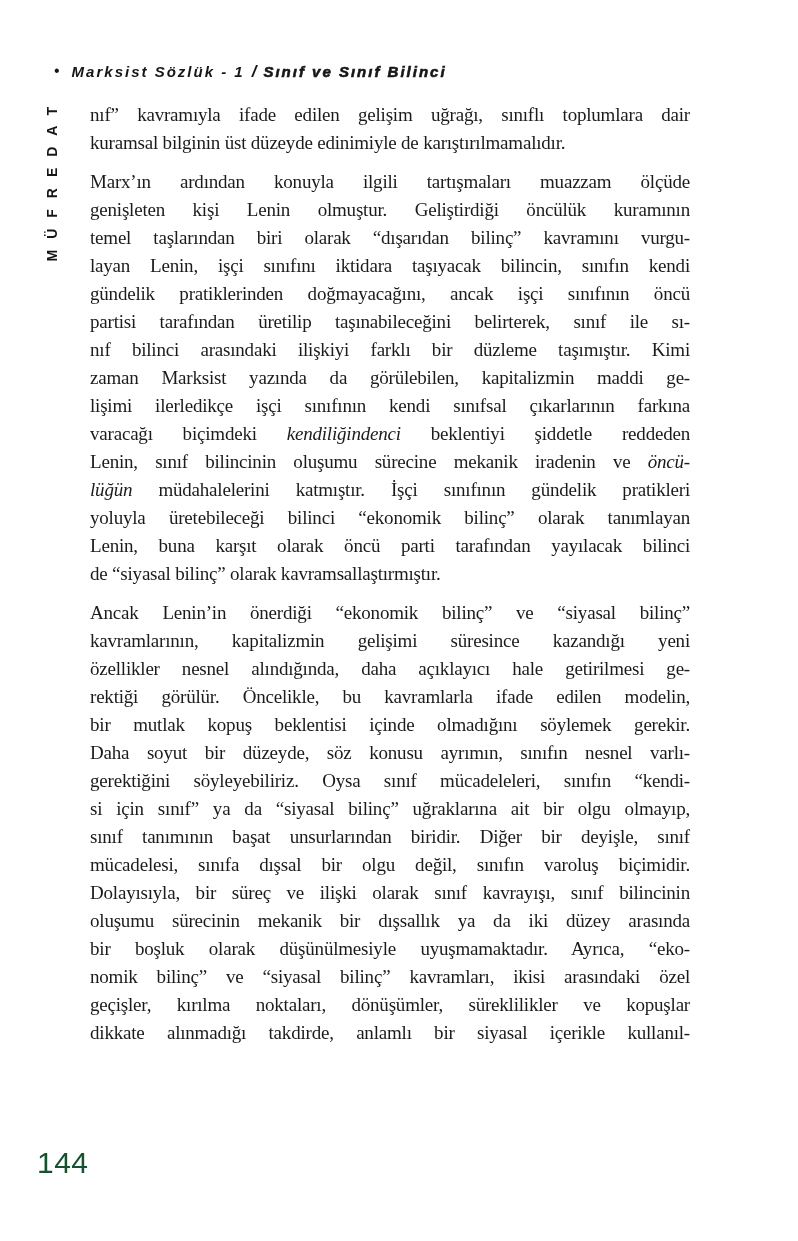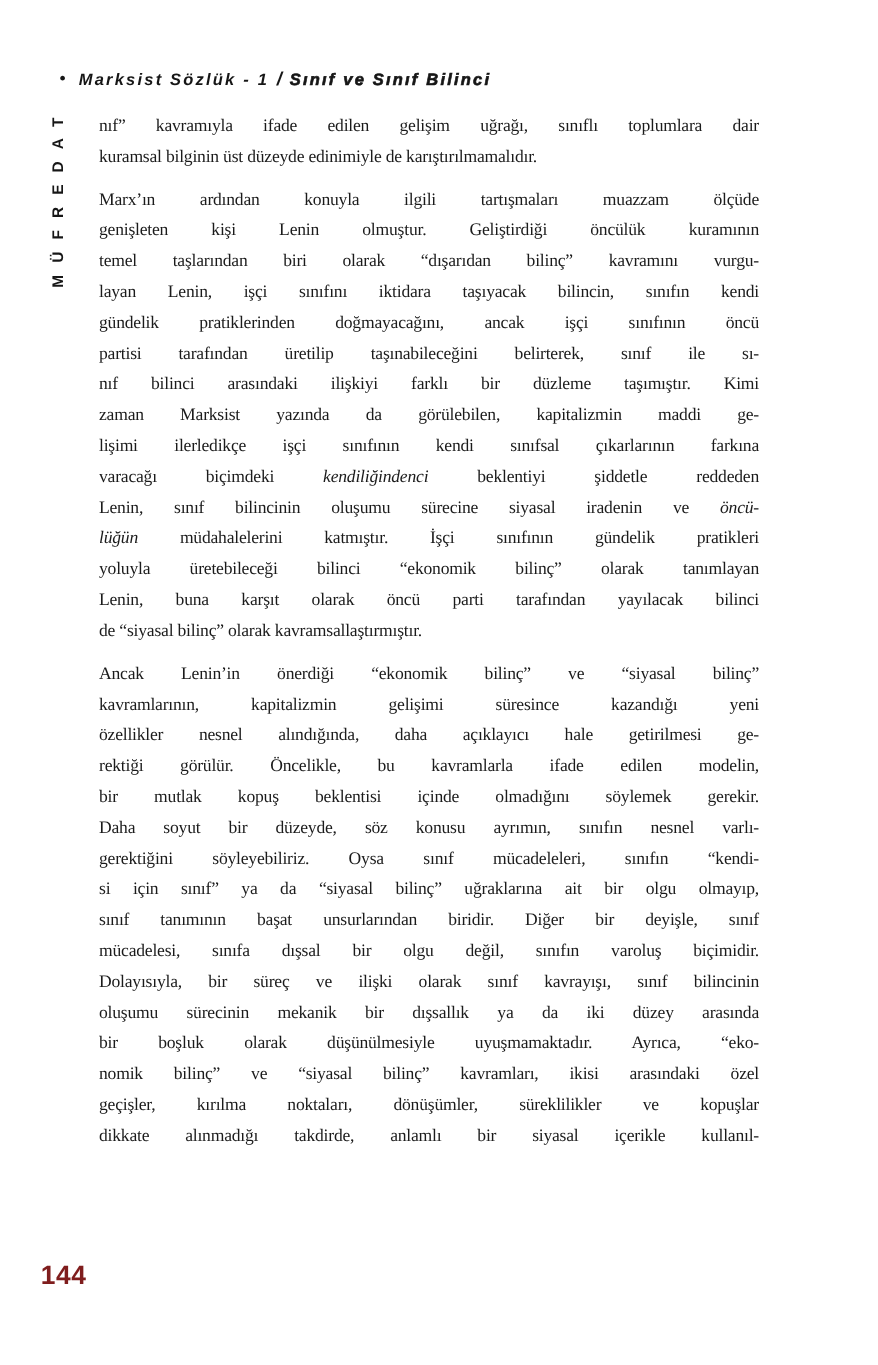--- a/index.html
+++ b/index.html
@@ -64,21 +64,21 @@
     color: #161616;
   }
 
   
   .text-block {
     position: absolute;
     left: 90px;
     top: 101px;
     width: 600px;
     font-family: "Liberation Serif", "DejaVu Serif", serif;
-    font-size: 16px;
+    font-size: 19px;
     letter-spacing: -0.2px;
     color: #1b1b1b;
   }
   .para { margin: 0 0 11px 0; }
   .line {
     height: 28px;
     line-height: 28px;
     text-align: justify;
     text-align-last: justify;
     white-space: nowrap;
@@ -87,24 +87,24 @@
     text-align-last: left;
   }
   .line i { font-style: italic; }
 
   
   .page-number {
     position: absolute;
     left: 37px;
     top: 1146px;
     font-family: "Liberation Sans", sans-serif;
-    font-weight: 700;
-    font-size: 24px;
+    font-weight: 400;
+    font-size: 30px;
     letter-spacing: 0.5px;
-    color: #7f1d1d;
+    color: #14532d;
   }
 </style>
 </head>
 <body>
 
 <header class="running-head">
   <span class="bullet">•</span><span class="series">Marksist Sözlük - 1</span><span class="sep">/</span><span class="entry">Sınıf ve Sınıf Bilinci</span>
 </header>
 
 <div class="side-label">MÜFREDAT</div>
@@ -118,21 +118,21 @@
       <div class="line"><span>Marx’ın ardından konuyla ilgili tartışmaları muazzam ölçüde</span></div>
       <div class="line"><span>genişleten kişi Lenin olmuştur. Geliştirdiği öncülük kuramının</span></div>
       <div class="line"><span>temel taşlarından biri olarak “dışarıdan bilinç” kavramını vurgu-</span></div>
       <div class="line"><span>layan Lenin, işçi sınıfını iktidara taşıyacak bilincin, sınıfın kendi</span></div>
       <div class="line"><span>gündelik pratiklerinden doğmayacağını, ancak işçi sınıfının öncü</span></div>
       <div class="line"><span>partisi tarafından üretilip taşınabileceğini belirterek, sınıf ile sı-</span></div>
       <div class="line"><span>nıf bilinci arasındaki ilişkiyi farklı bir düzleme taşımıştır. Kimi</span></div>
       <div class="line"><span>zaman Marksist yazında da görülebilen, kapitalizmin maddi ge-</span></div>
       <div class="line"><span>lişimi ilerledikçe işçi sınıfının kendi sınıfsal çıkarlarının farkına</span></div>
       <div class="line"><span>varacağı biçimdeki </span><i>kendiliğindenci</i><span> beklentiyi şiddetle reddeden</span></div>
-      <div class="line"><span>Lenin, sınıf bilincinin oluşumu sürecine siyasal iradenin ve </span><i>öncü-</i></div>
+      <div class="line"><span>Lenin, sınıf bilincinin oluşumu sürecine mekanik iradenin ve </span><i>öncü-</i></div>
       <div class="line"><i>lüğün</i><span> müdahalelerini katmıştır. İşçi sınıfının gündelik pratikleri</span></div>
       <div class="line"><span>yoluyla üretebileceği bilinci “ekonomik bilinç” olarak tanımlayan</span></div>
       <div class="line"><span>Lenin, buna karşıt olarak öncü parti tarafından yayılacak bilinci</span></div>
       <div class="line no-fill"><span>de “siyasal bilinç” olarak kavramsallaştırmıştır.</span></div>
     </div>
     <div class="para">
       <div class="line"><span>Ancak Lenin’in önerdiği “ekonomik bilinç” ve “siyasal bilinç”</span></div>
       <div class="line"><span>kavramlarının, kapitalizmin gelişimi süresince kazandığı yeni</span></div>
       <div class="line"><span>özellikler nesnel alındığında, daha açıklayıcı hale getirilmesi ge-</span></div>
       <div class="line"><span>rektiği görülür. Öncelikle, bu kavramlarla ifade edilen modelin,</span></div>

